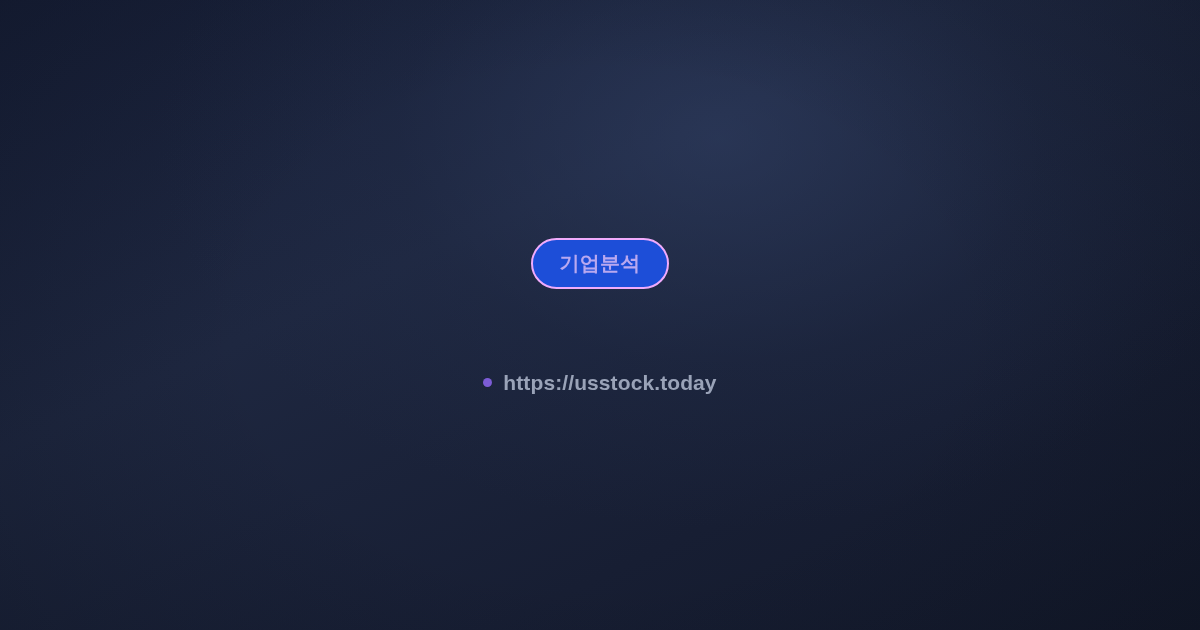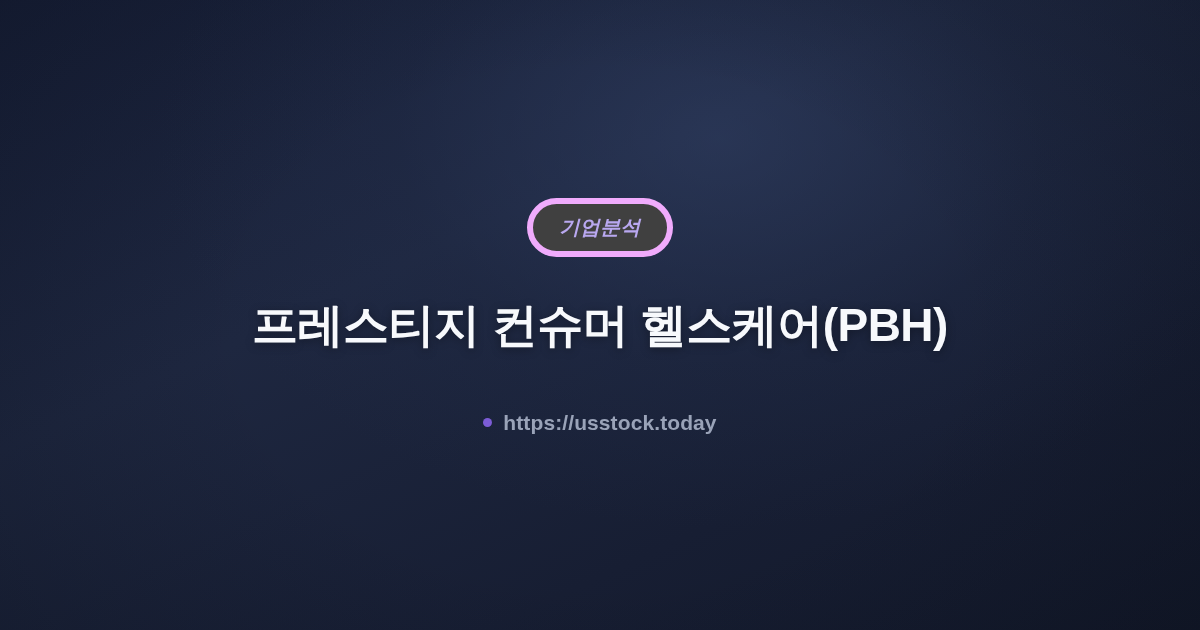--- a/index.html
+++ b/index.html
@@ -57,31 +57,30 @@
     padding: 0 90px;
     box-sizing: border-box;
   }
 
   .badge {
     display: inline-flex;
     align-items: center;
     justify-content: center;
     height: 47px;
     padding: 0 27px;
-    border: 6px solid #f0abfc;
+    border: 2px solid #f0abfc;
     border-radius: 999px;
-    background: #404040;
+    background: #1d4ed8;
     color: #b9a8f0;
     font-size: 20px;
     font-weight: 700;
     letter-spacing: 0.2px;
     line-height: 1;
     margin-bottom: 32px;
     white-space: nowrap;
-    font-style: italic;
   }
 
   .title {
     margin: 0;
     color: #f7f9fc;
     font-size: 46px;
     font-weight: 700;
     line-height: 72px;
     text-align: center;
     letter-spacing: -0.5px;
@@ -119,21 +118,20 @@
 <div class="og-card">
   <div class="bg-base"></div>
   <div class="bg-glow"></div>
   <div class="bg-vignette"></div>
 
   <div class="content">
 
     <div class="badge">기업분석</div>
 
     <h1 class="title">
-      <span class="title-line">프레스티지 컨슈머 헬스케어(PBH)</span>
     </h1>
 
     <div class="site-line">
       <span class="site-dot"></span>
       <span class="site-url">https://usstock.today</span>
     </div>
 
   </div>
 </div>
 

